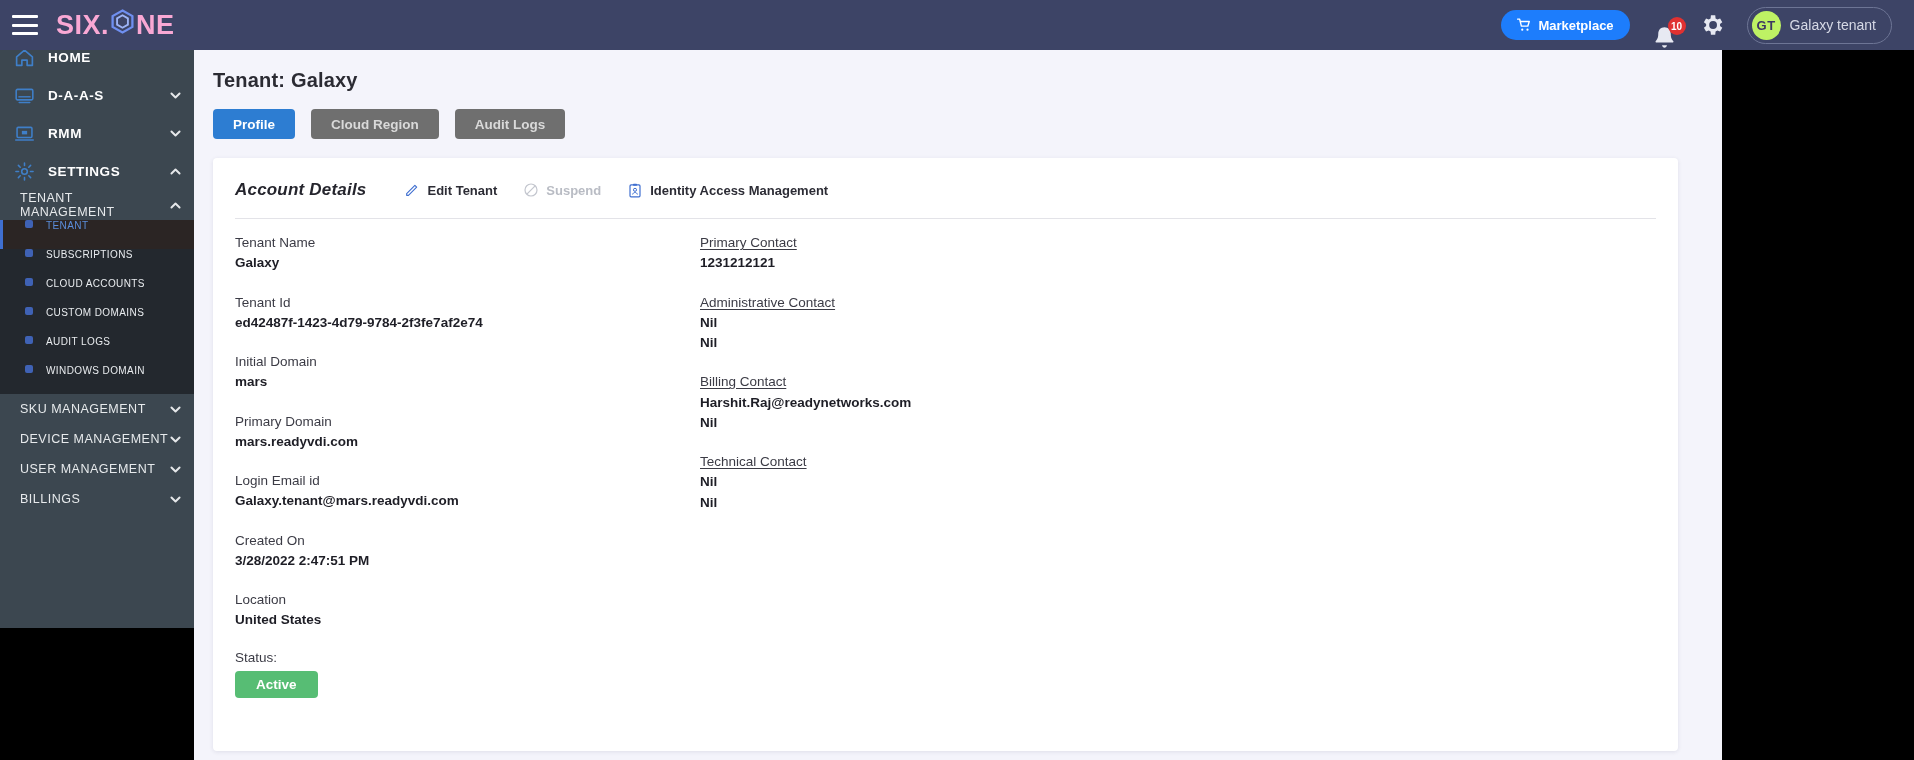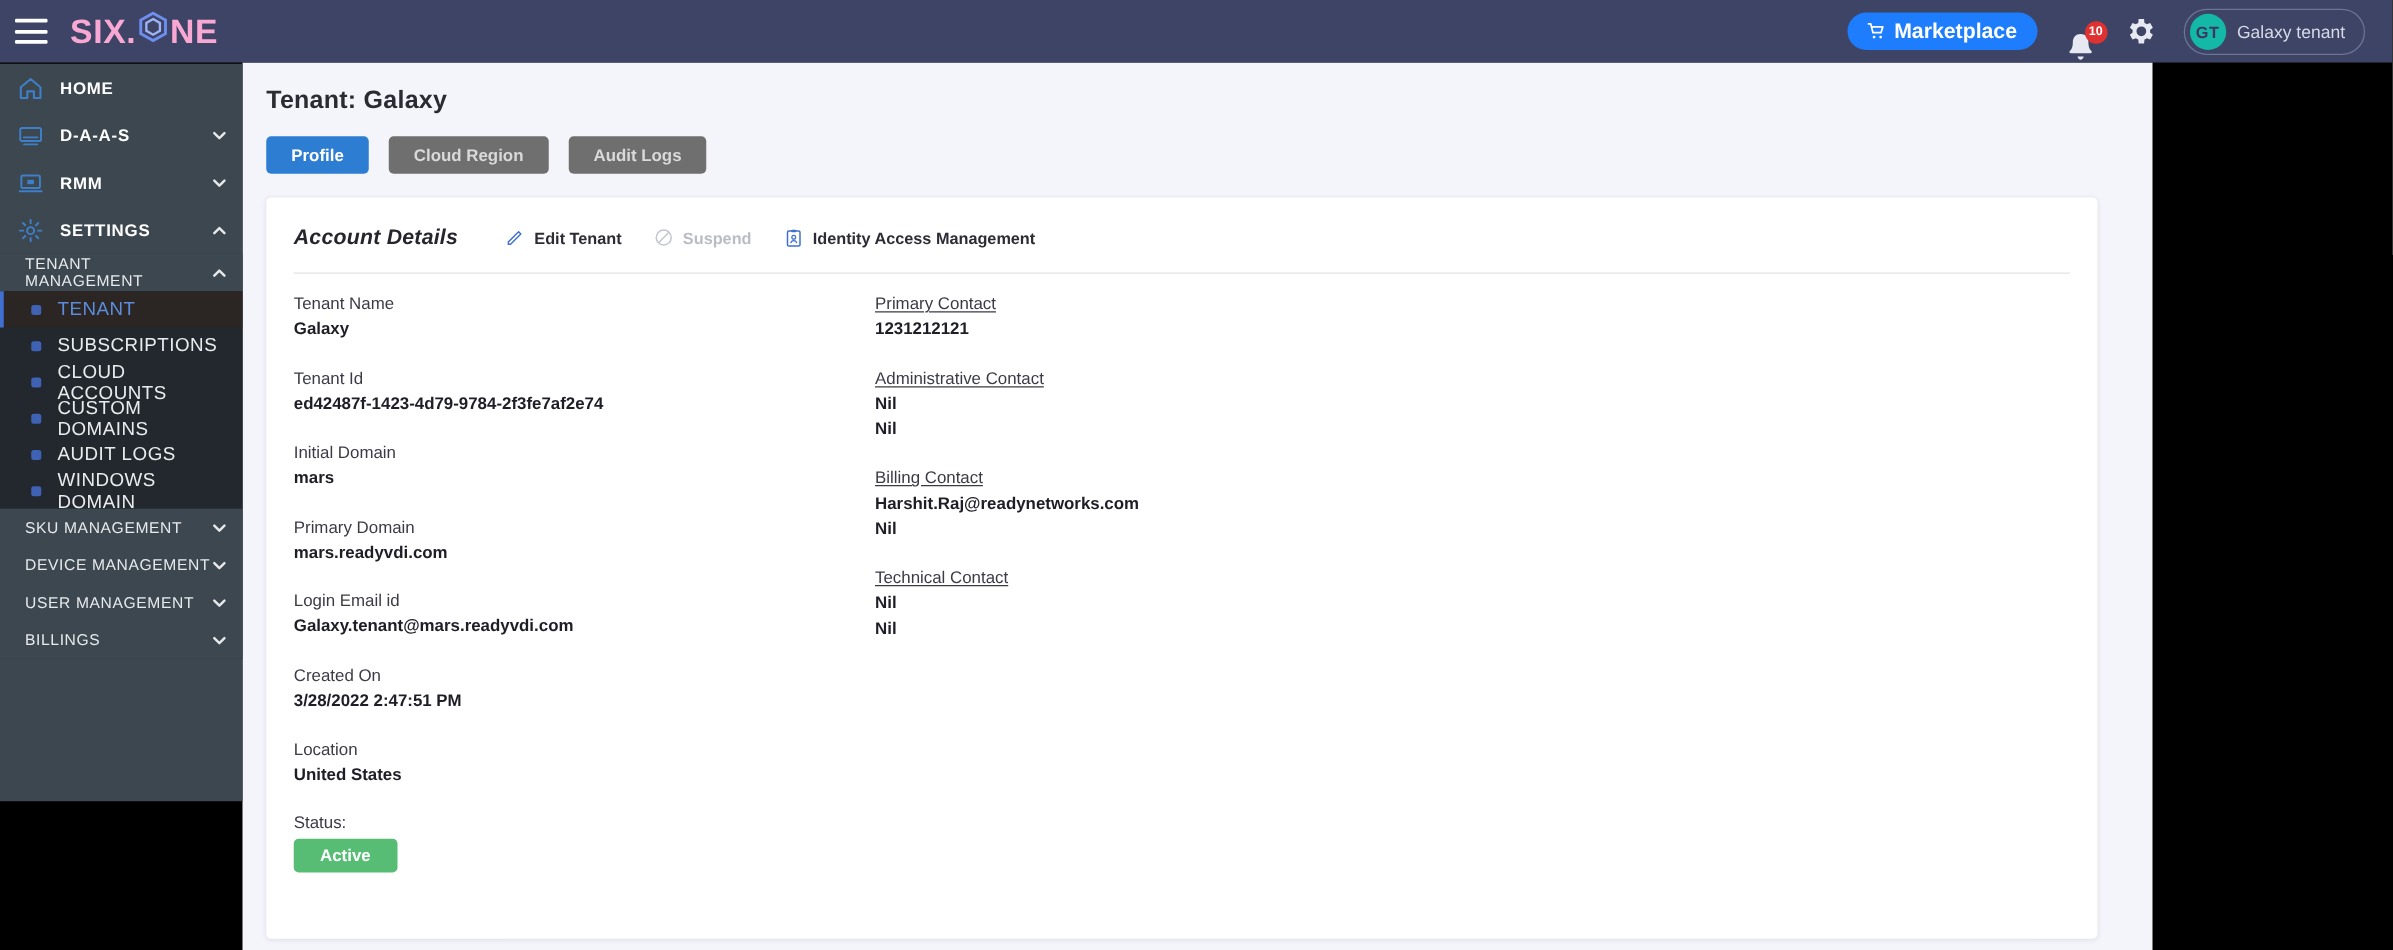--- a/index.html
+++ b/index.html
@@ -32,48 +32,48 @@
   .hex {
     position:absolute; left:0; top:0; width:25px; height:25px;
   }
 
   .topbar-right {
     margin-left:auto; display:flex; align-items:center; gap:22px;
     margin-right:22px;
   }
   .marketplace-btn {
     background:#1d7dfc; color:#fff; border:none; border-radius:17px;
-    height:30px; padding:0 16px; font-size:17px; font-weight:bold;
+    height:30px; padding:0 16px; font-size:13px; font-weight:bold;
     display:flex; align-items:center; gap:7px; cursor:pointer;
     font-family:"Liberation Sans", sans-serif;
   }
   .bell-wrap { position:relative; cursor:pointer;margin-top:29px; }
   .badge {
     position:absolute; top:-7px; right:-9px;
     background:#e03131; color:#fff; border-radius:50%;
     min-width:18px; height:18px; font-size:10px; font-weight:bold;
     display:flex; align-items:center; justify-content:center; padding:0 3px;
   }
   .gear-btn { cursor:pointer; display:flex; align-items:center; }
   .profile-chip {
     display:flex; align-items:center; gap:9px;
     border:1px solid #6d7595; border-radius:19px;
     height:37px; padding:0 15px 0 4px; cursor:pointer;
   }
   .avatar {
     width:29px; height:29px; border-radius:50%;
-    background:#14b8a6; color:#3d3663;
+    background:#bef264; color:#3d3663;
     display:flex; align-items:center; justify-content:center;
     font-size:13px; font-weight:bold; letter-spacing:0.5px;
   }
   .profile-name { color:#d6d9e6; font-size:14px; }
 
   
   .sidebar {
-    position:absolute; top:51px; left:0; width:194px; height:590px;
+    position:absolute; top:38px; left:0; width:194px; height:590px;
     background:#3c4750;
     overflow:hidden; z-index:20;
   }
   .nav-main {
     display:flex; align-items:center;
     height:38px; padding:0 12px 0 14px; cursor:pointer;
     color:#fff; font-size:13.5px; font-weight:bold; letter-spacing:0.6px;
   }
   .nav-main .nav-ico { width:22px; margin-right:12px; display:flex; align-items:center; }
   .nav-main .nav-label { flex:1; }
@@ -83,23 +83,23 @@
   .sub-group {
     display:flex; align-items:center;
     height:30px; padding:0 12px 0 20px;
     color:#e7eaec; font-size:12.5px; letter-spacing:0.5px; cursor:pointer;
   }
   .sub-group.header-grp { background:#3c4750; }
   .sub-group .sg-label { flex:1; }
 
   .leaf-list { background:#23282e; }
   .leaf {
-    display:flex; align-items:center;
+    display:flex; align-items:flex-start;
     height:29px; padding:0 12px 0 22px;
-    color:#e9ecef; font-size:15px; letter-spacing:0.4px; cursor:pointer;
+    color:#e9ecef; font-size:10px; letter-spacing:0.4px; cursor:pointer;
     border-left:3px solid transparent;
   }
   .leaf .dot {
     width:8px; height:8px; border-radius:2px; background:#3f62b5;
     margin-right:13px; flex:none;
   }
   .leaf.active {
     background:#2b2524; color:#5b8ddb;
     border-left:3px solid #3f6fd0;
   }

